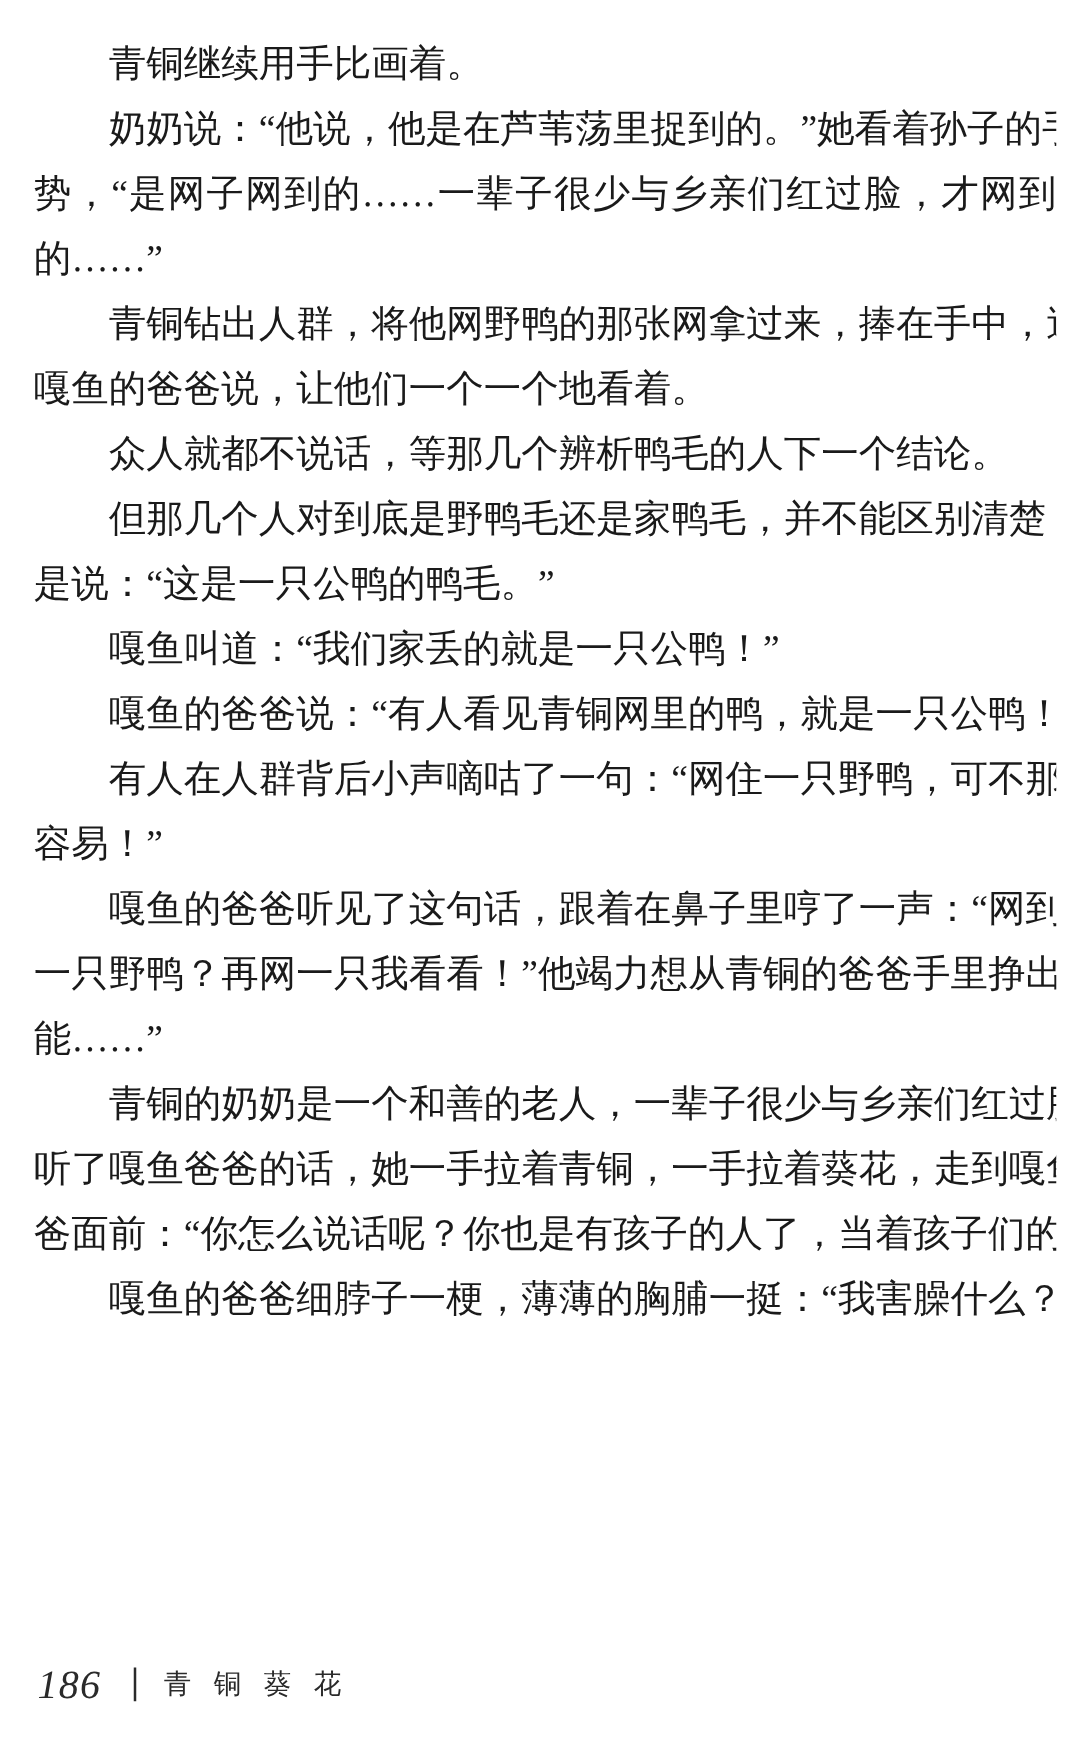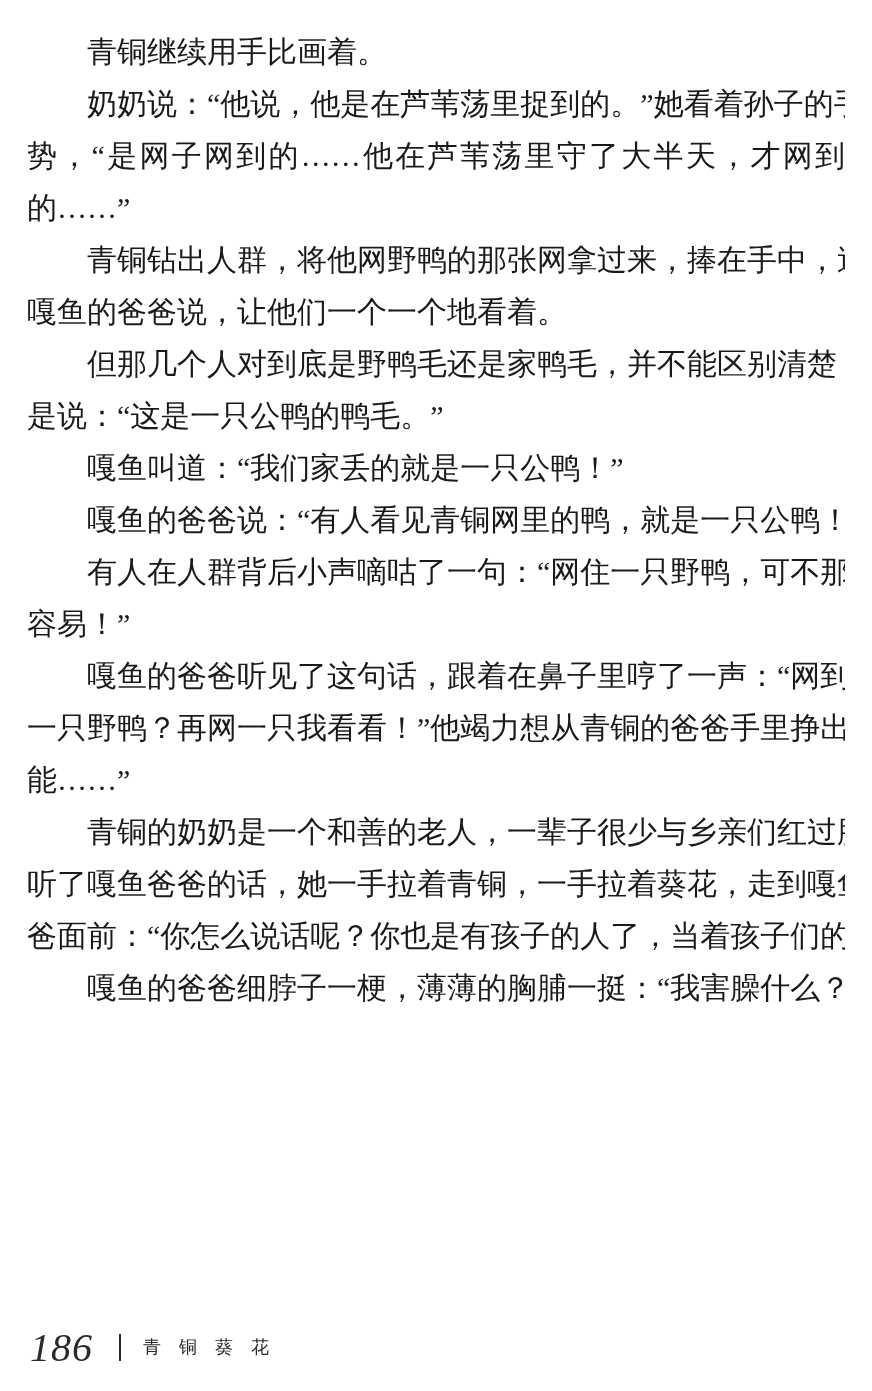--- a/index.html
+++ b/index.html
@@ -42,51 +42,52 @@
     position: absolute;
     left: 30px;
     bottom: 24px;
     height: 40px;
     display: flex;
     align-items: center;
     color: #2a2a2a;
   }
   .page-num {
     font-style: italic;
-    font-size: 40px;
+    font-size: 32px;
     font-family: "Liberation Serif", "DejaVu Serif", serif;
     letter-spacing: 1px;
   }
   .footer-sep {
     display: inline-block;
     width: 2px;
     height: 27px;
     background: #2a2a2a;
     margin: 0 22px 0 26px;
   }
   .book-title {
-    font-size: 18px;
+    font-size: 22px;
     letter-spacing: 18px;
     color: #2a2a2a;
     font-family: "Liberation Serif", "DejaVu Serif", serif;
   }
 </style>
 </head>
 <body>
 
 <div class="page">
 
   <main class="body-text" id="body-text">
 
   <div class="line indent">青铜继续用手比画着。</div>
       <div class="line indent fill">奶奶说：“他说，他是在芦苇荡里捉到的。”她看着孙子的手</div>
-      <div class="line fill">势，“是网子网到的……他在芦苇荡里守了大半天，才网到</div>
+      <div class="line fill">势，“是网子网到的……一辈子很少与乡亲们红过脸，才网到</div>
       <div class="line">的……”</div>
       <div class="line indent fill">青铜钻出人群，将他网野鸭的那张网拿过来，捧在手中，送到</div>
       <div class="line">嘎鱼的爸爸说，让他们一个一个地看着。</div>
+      <div class="line indent">众人就都不说话，等那几个辨析鸭毛的人下一个结论。</div>
       <div class="line indent fill">但那几个人对到底是野鸭毛还是家鸭毛，并不能区别清楚，只</div>
       <div class="line">是说：“这是一只公鸭的鸭毛。”</div>
       <div class="line indent">嘎鱼叫道：“我们家丢的就是一只公鸭！”</div>
       <div class="line indent">嘎鱼的爸爸说：“有人看见青铜网里的鸭，就是一只公鸭！”</div>
       <div class="line indent fill">有人在人群背后小声嘀咕了一句：“网住一只野鸭，可不那么</div>
       <div class="line">容易！”</div>
       <div class="line indent fill">嘎鱼的爸爸听见了这句话，跟着在鼻子里哼了一声：“网到了</div>
       <div class="line fill">一只野鸭？再网一只我看看！”他竭力想从青铜的爸爸手里挣出，</div>
       <div class="line">能……”</div>
       <div class="line indent fill">青铜的奶奶是一个和善的老人，一辈子很少与乡亲们红过脸。</div>

